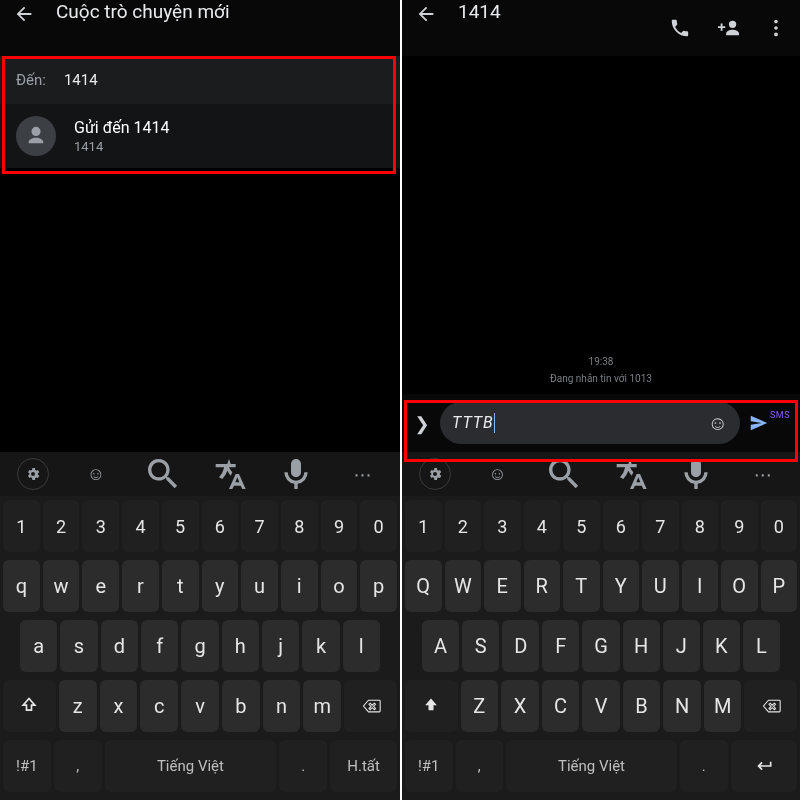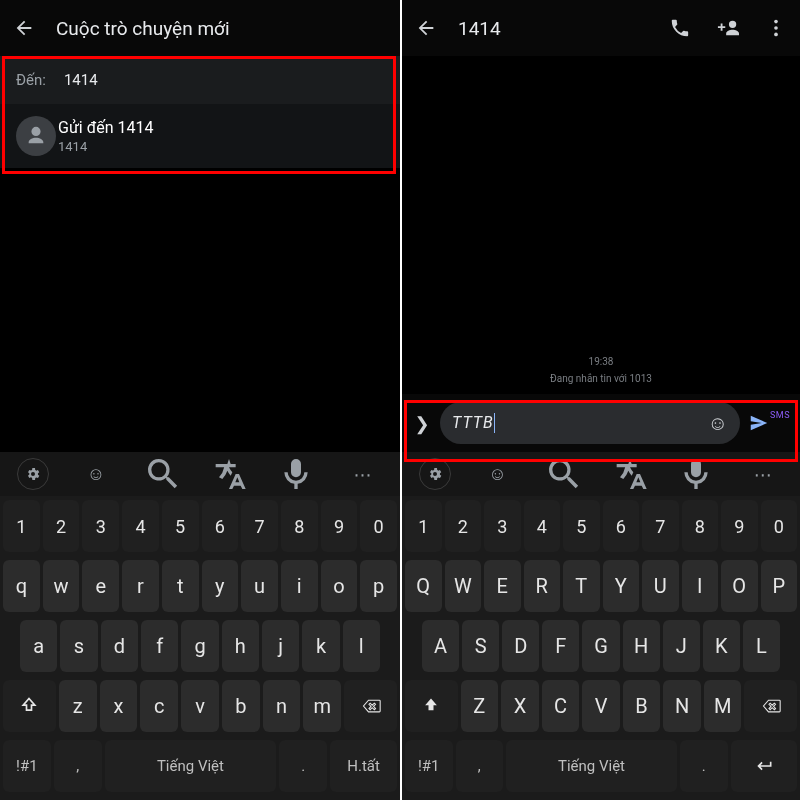--- a/index.html
+++ b/index.html
@@ -19,21 +19,20 @@
     position: relative;
     display: flex;
     flex-direction: column;
   }
   .pane + .pane { border-left: 2px solid #fff; }
 
   
   .topbar {
     height: 56px;
     display: flex;
-    align-items: center;
     padding: 0 10px;
     gap: 18px;
     background: #080808;
   }
   .topbar .title { font-size: 19px; color: #e8eaed; flex: 1; font-weight: 400;}
   .icon-btn {
     width: 28px; height: 28px;
     display: inline-flex; align-items: center; justify-content: center;
     color: #cfd2d6; font-size: 20px;
   }
@@ -61,21 +60,21 @@
   .to-label { color: #9aa0a6; }
   .to-value { color: #e8eaed; }
 
   
   .suggestion-row {
     height: 64px;
     display: flex;
     align-items: center;
     padding: 0 16px;
     background: #121416;
-    gap: 2px;
+    gap: 18px;
   }
   .avatar {
     width: 40px; height: 40px; border-radius: 50%;
     background: #3c3f43; display:flex; align-items:center; justify-content:center;
   }
   .avatar svg { width:22px; height:22px; fill:#9aa0a6; }
   .sugg-text .sugg-title { font-size: 16px; color:#fff; }
   .sugg-text .sugg-sub { font-size: 13px; color:#9aa0a6; margin-top:2px; }
 
   .flex-spacer { flex: 1 1 auto; background:#000; }

